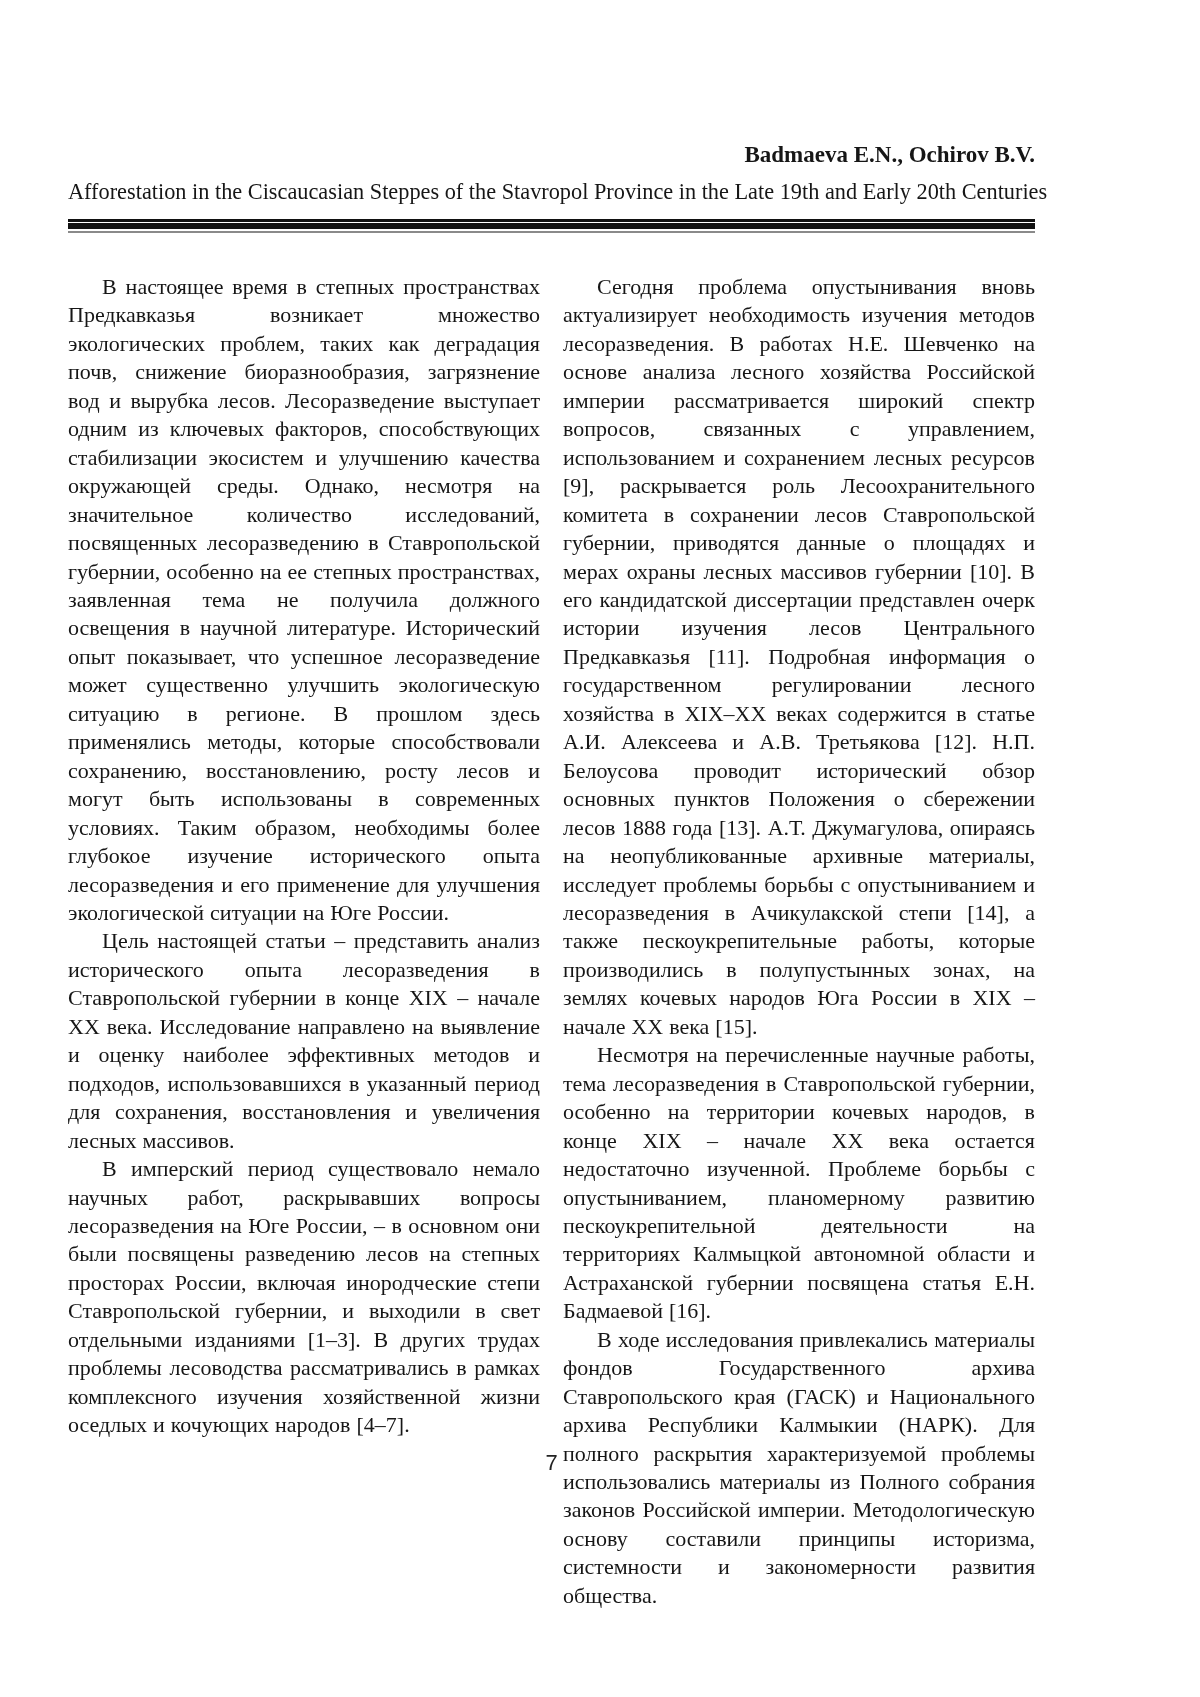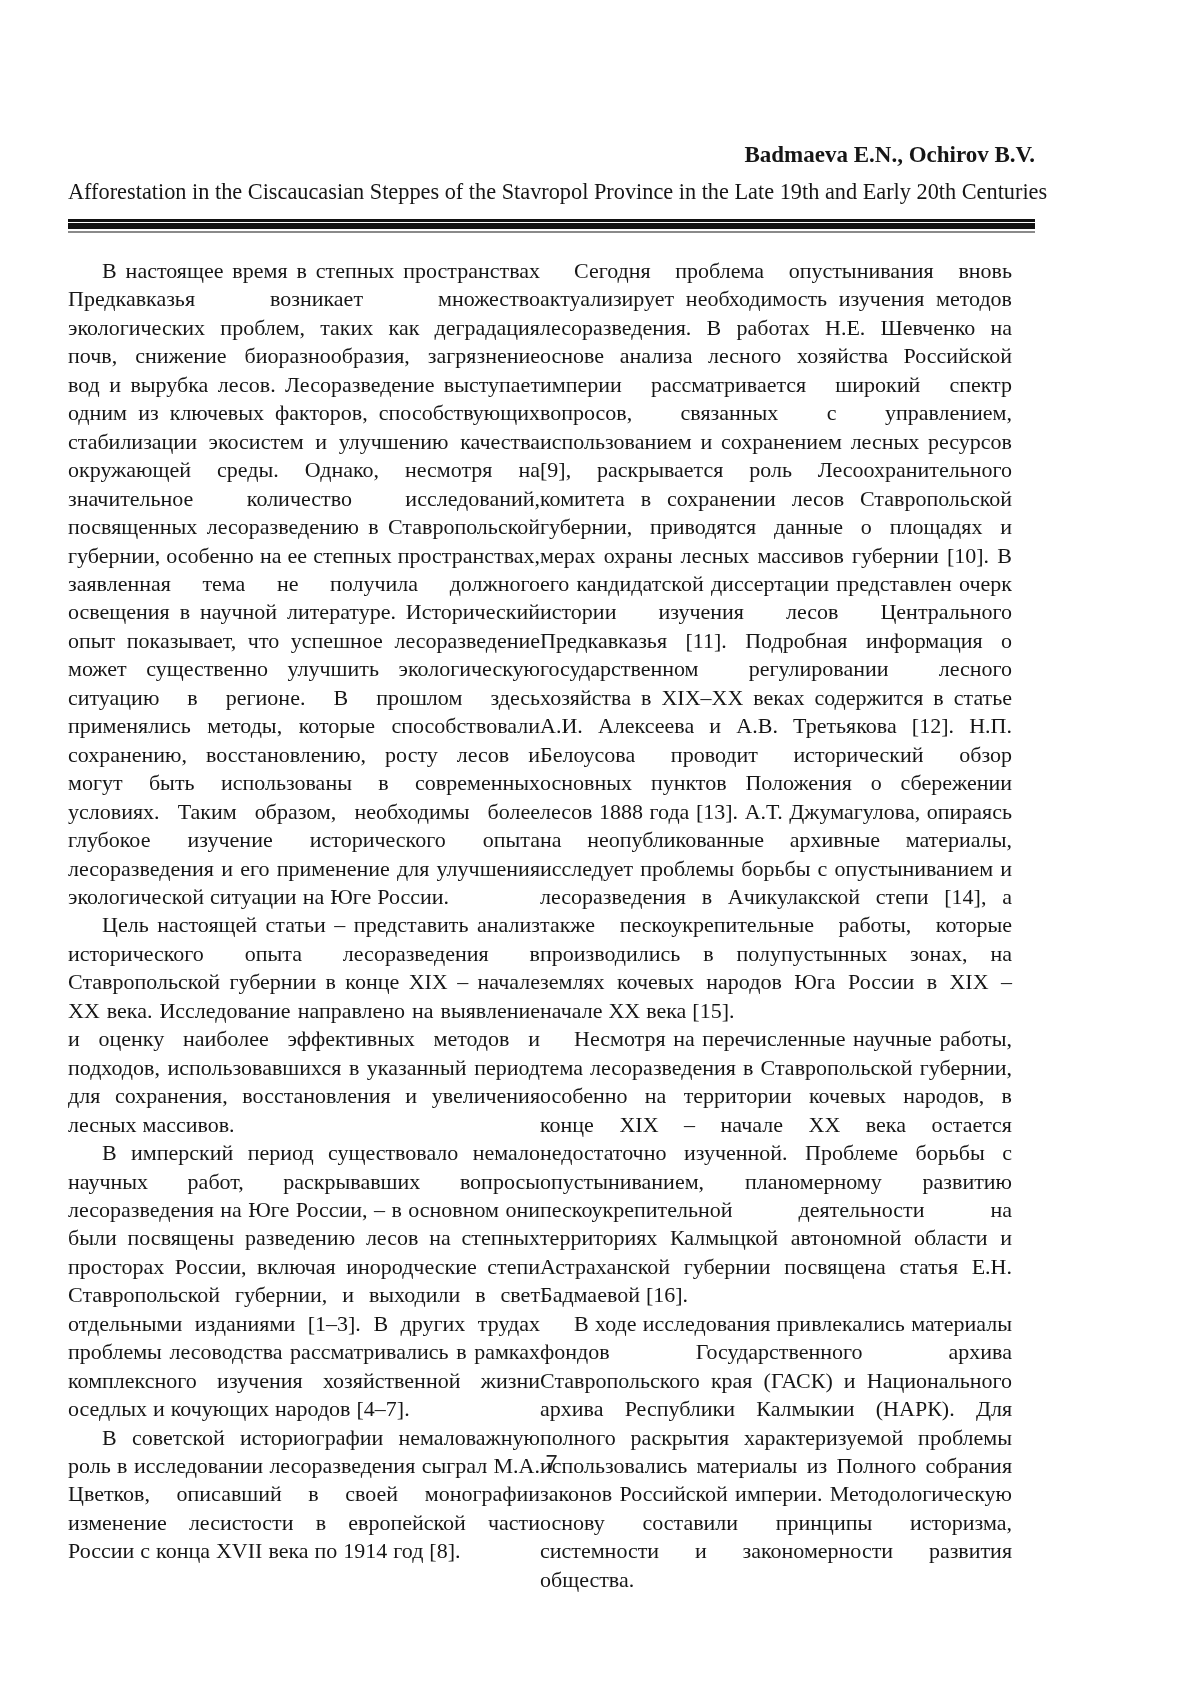--- a/index.html
+++ b/index.html
@@ -43,21 +43,22 @@
   .rule-group {
     margin-top: 13px;
   }
   .rule-thin-top   { height: 3px; background: #111; }
   .rule-gap-1      { height: 1px; }
   .rule-thick      { height: 6px; background: #111; }
   .rule-gap-2      { height: 2px; }
   .rule-thin-bot   { height: 2px; background: #8a8a8a; }
   .columns {
     display: flex;
-    margin-top: 24px;
+    gap: 23px;
+    margin-top: 40px;
   }
   .col {
     width: 472px;
   }
   .col p {
     margin: 0;
     font-size: 22px;
     line-height: 28.45px;
     text-align: justify;
     text-indent: 34px;
@@ -91,21 +92,20 @@
       <div class="rule-thick"></div>
       <div class="rule-gap-2"></div>
       <div class="rule-thin-bot"></div>
     </div>
 
     <div class="columns">
       <div class="col">
         <p>В настоящее время в степных пространствах Предкавказья возникает множество экологических проблем, таких как деградация почв, снижение биоразнообразия, загрязнение вод и вырубка лесов. Лесоразведение выступает одним из ключевых факторов, способствующих стабилизации экосистем и улучшению качества окружающей среды. Однако, несмотря на значительное количество исследований, посвященных лесоразведению в Ставропольской губернии, особенно на ее степных пространствах, заявленная тема не получила должного освещения в научной литературе. Исторический опыт показывает, что успешное лесоразведение может существенно улучшить экологическую ситуацию в регионе. В прошлом здесь применялись методы, которые способствовали сохранению, восстановлению, росту лесов и могут быть использованы в современных условиях. Таким образом, необходимы более глубокое изучение исторического опыта лесоразведения и его применение для улучшения экологической ситуации на Юге России.</p>
         <p>Цель настоящей статьи – представить анализ исторического опыта лесоразведения в Ставропольской губернии в конце XIX – начале XX века. Исследование направлено на выявление и оценку наиболее эффективных методов и подходов, использовавшихся в указанный период для сохранения, восстановления и увеличения лесных массивов.</p>
         <p>В имперский период существовало немало научных работ, раскрывавших вопросы лесоразведения на Юге России, – в основном они были посвящены разведению лесов на степных просторах России, включая инородческие степи Ставропольской губернии, и выходили в свет отдельными изданиями [1–3]. В других трудах проблемы лесоводства рассматривались в рамках комплексного изучения хозяйственной жизни оседлых и кочующих народов [4–7].</p>
-        <p>В советской историографии немаловажную роль в исследовании лесоразведения сыграл М.А. Цветков, описавший в своей монографии изменение лесистости в европейской части России с конца XVII века по 1914 год [8].</p>
       </div>
       <div class="col">
         <p>Сегодня проблема опустынивания вновь актуализирует необходимость изучения методов лесоразведения. В работах Н.Е. Шевченко на основе анализа лесного хозяйства Российской империи рассматривается широкий спектр вопросов, связанных с управлением, использованием и сохранением лесных ресурсов [9], раскрывается роль Лесоохранительного комитета в сохранении лесов Ставропольской губернии, приводятся данные о площадях и мерах охраны лесных массивов губернии [10]. В его кандидатской диссертации представлен очерк истории изучения лесов Центрального Предкавказья [11]. Подробная информация о государственном регулировании лесного хозяйства в XIX–XX веках содержится в статье А.И. Алексеева и А.В. Третьякова [12]. Н.П. Белоусова проводит исторический обзор основных пунктов Положения о сбережении лесов 1888 года [13]. А.Т. Джумагулова, опираясь на неопубликованные архивные материалы, исследует проблемы борьбы с опустыниванием и лесоразведения в Ачикулакской степи [14], а также пескоукрепительные работы, которые производились в полупустынных зонах, на землях кочевых народов Юга России в XIX – начале XX века [15].</p>
         <p>Несмотря на перечисленные научные работы, тема лесоразведения в Ставропольской губернии, особенно на территории кочевых народов, в конце XIX – начале XX века остается недостаточно изученной. Проблеме борьбы с опустыниванием, планомерному развитию пескоукрепительной деятельности на территориях Калмыцкой автономной области и Астраханской губернии посвящена статья Е.Н. Бадмаевой [16].</p>
         <p>В ходе исследования привлекались материалы фондов Государственного архива Ставропольского края (ГАСК) и Национального архива Республики Калмыкии (НАРК). Для полного раскрытия характеризуемой проблемы использовались материалы из Полного собрания законов Российской империи. Методологическую основу составили принципы историзма, системности и закономерности развития общества.</p>
       </div>
     </div>
 
   </div>
 

